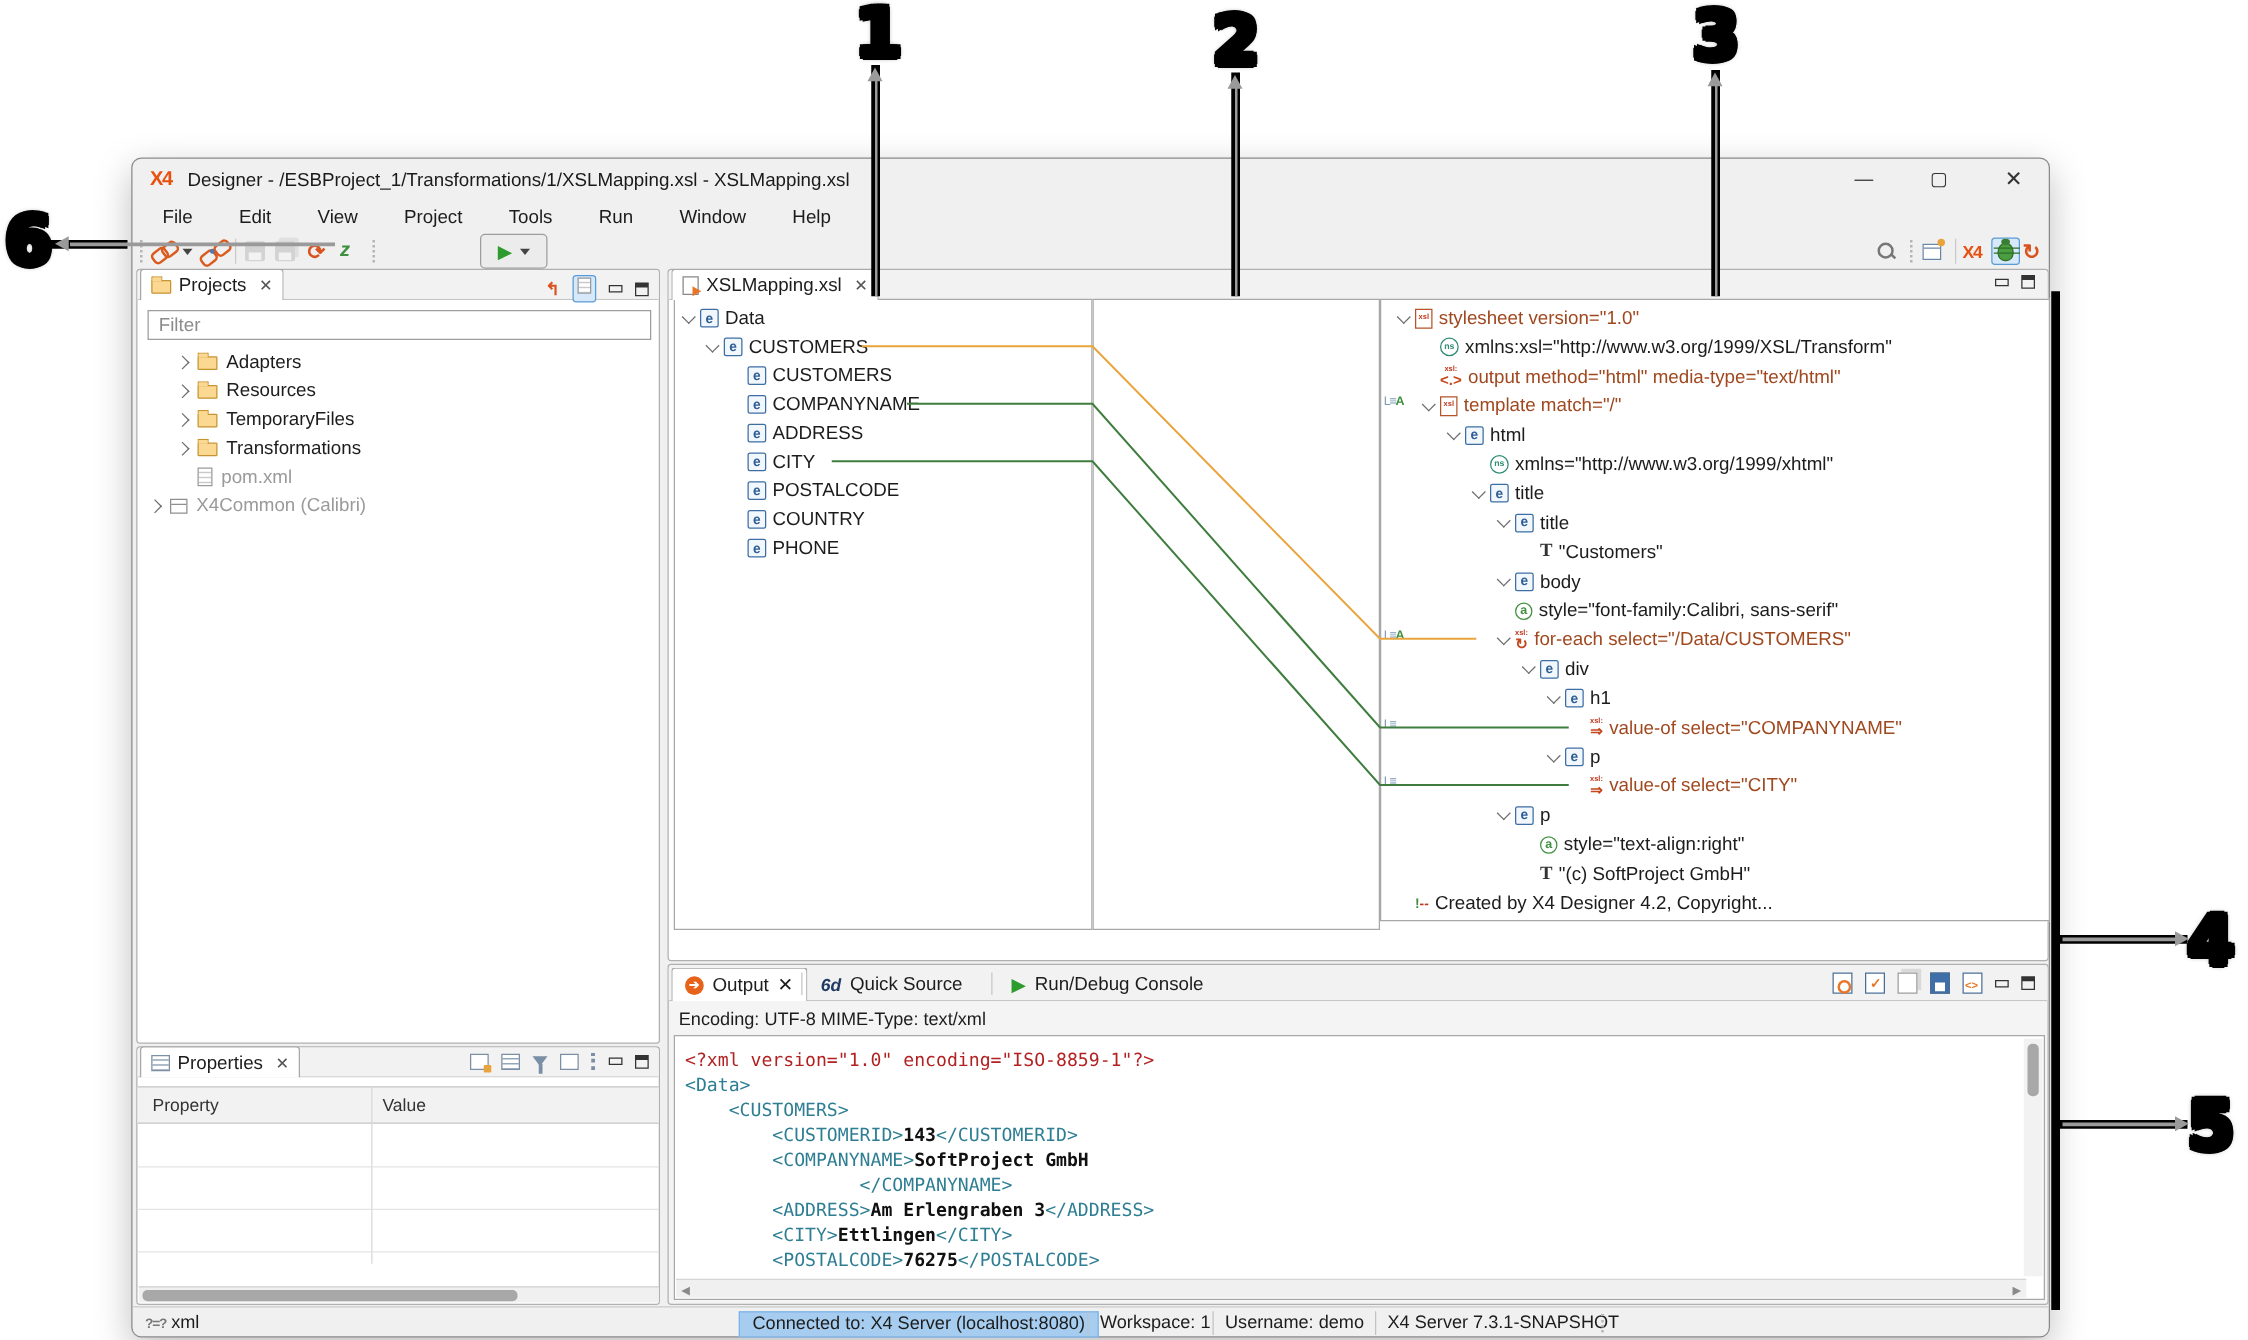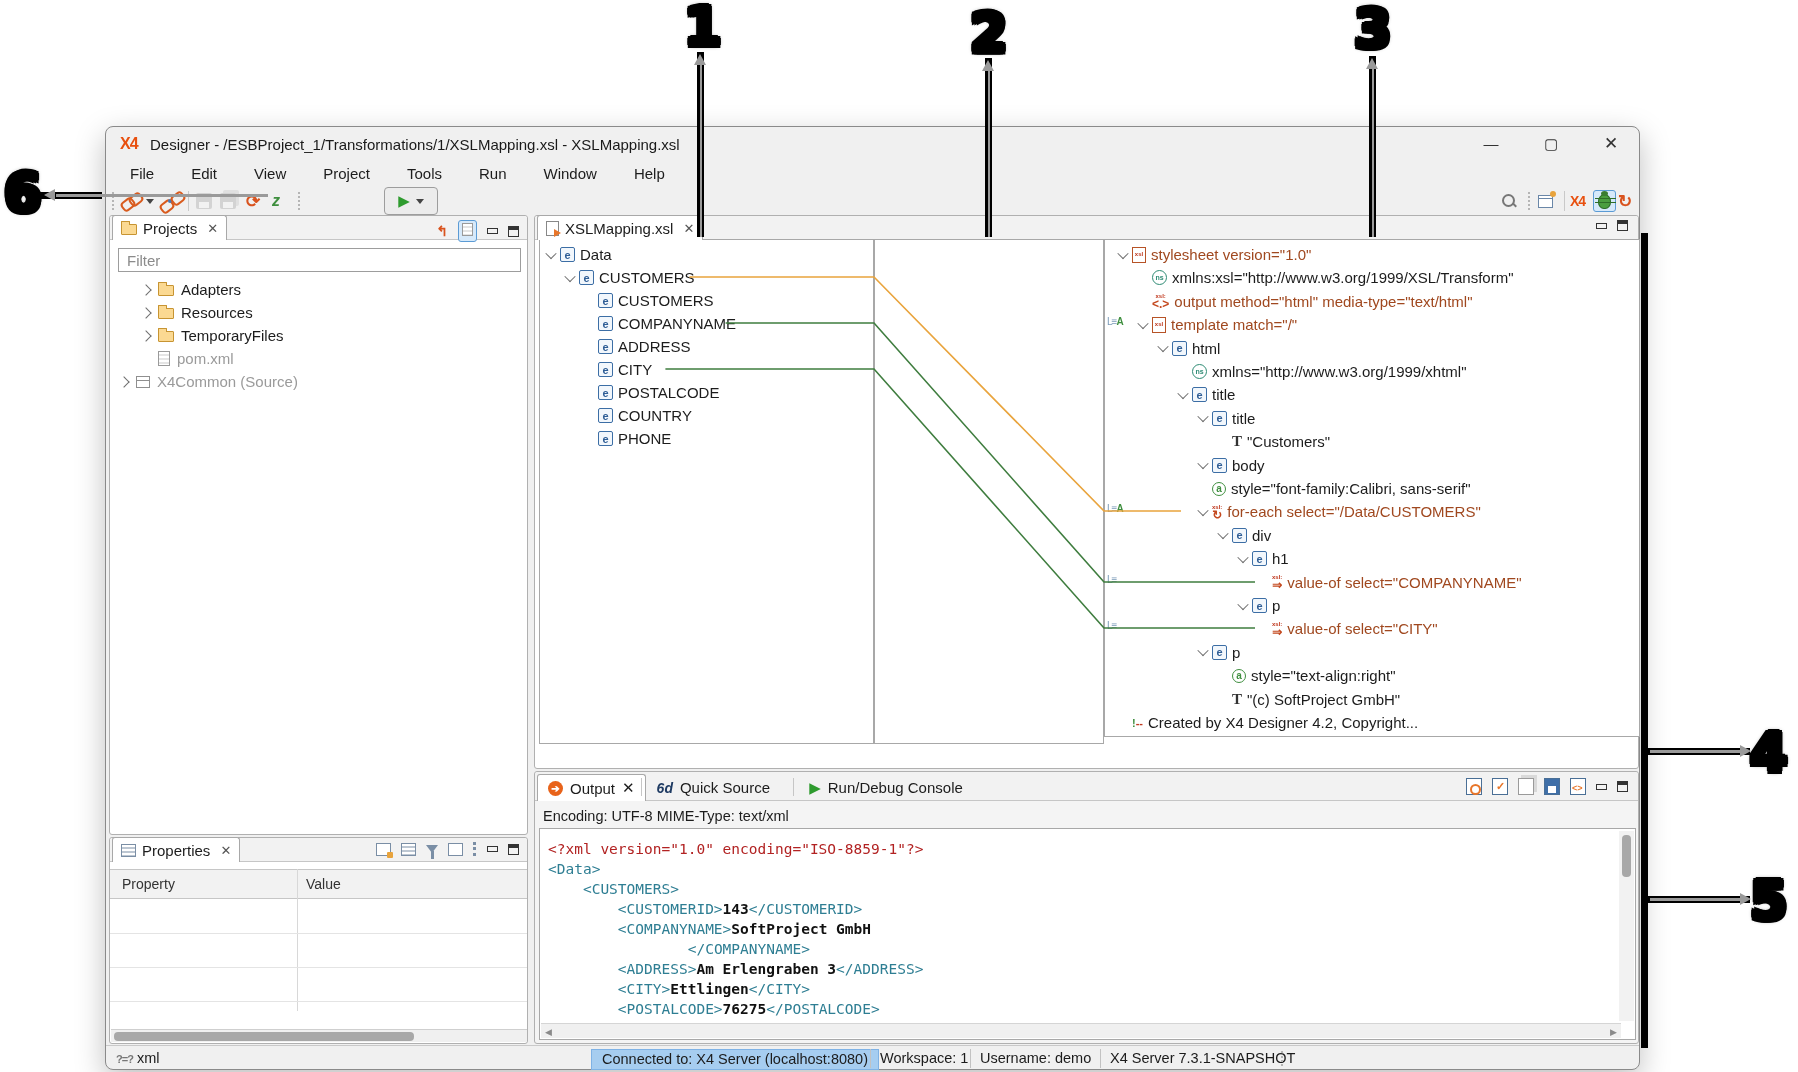--- a/index.html
+++ b/index.html
@@ -268,29 +268,34 @@
           <div class="ptree-row" style="padding-left: 32px;">
             <span class="chev r" style="margin-right: 8px;"></span>
             <span class="ti ti-folder" style="margin-right: 7px;"></span>
             <span>Resources</span>
           </div>
           <div class="ptree-row" style="padding-left: 32px;">
             <span class="chev r" style="margin-right: 8px;"></span>
             <span class="ti ti-folder" style="margin-right: 7px;"></span>
             <span>TemporaryFiles</span>
           </div>
+          <div class="ptree-row" style="padding-left: 32px;">
+            <span class="chev r" style="margin-right: 8px;"></span>
+            <span class="ti ti-folder" style="margin-right: 7px;"></span>
+            <span>Transformations</span>
+          </div>
           <div class="ptree-row muted" style="padding-left: 32px;">
             <span class="chev none" style="margin-right: 8px;"></span>
             <span class="ti ti-file" style="margin-right: 7px;"></span>
             <span>pom.xml</span>
           </div>
           <div class="ptree-row muted" style="padding-left: 10px;">
             <span class="chev r" style="margin-right: 8px;"></span>
             <span class="ti ti-package" style="margin-right: 7px;"></span>
-            <span>X4Common (Source)</span>
+            <span>X4Common (Calibri)</span>
           </div>
         </div>
     </div>
 
     <div class="panel propsp">
       <div class="ptab-strip"></div>
       <div class="ptab" style="left:2px">
         <span class="mini-ic lines"></span>
         <span>Properties</span>
         <span class="close-x">✕</span>

